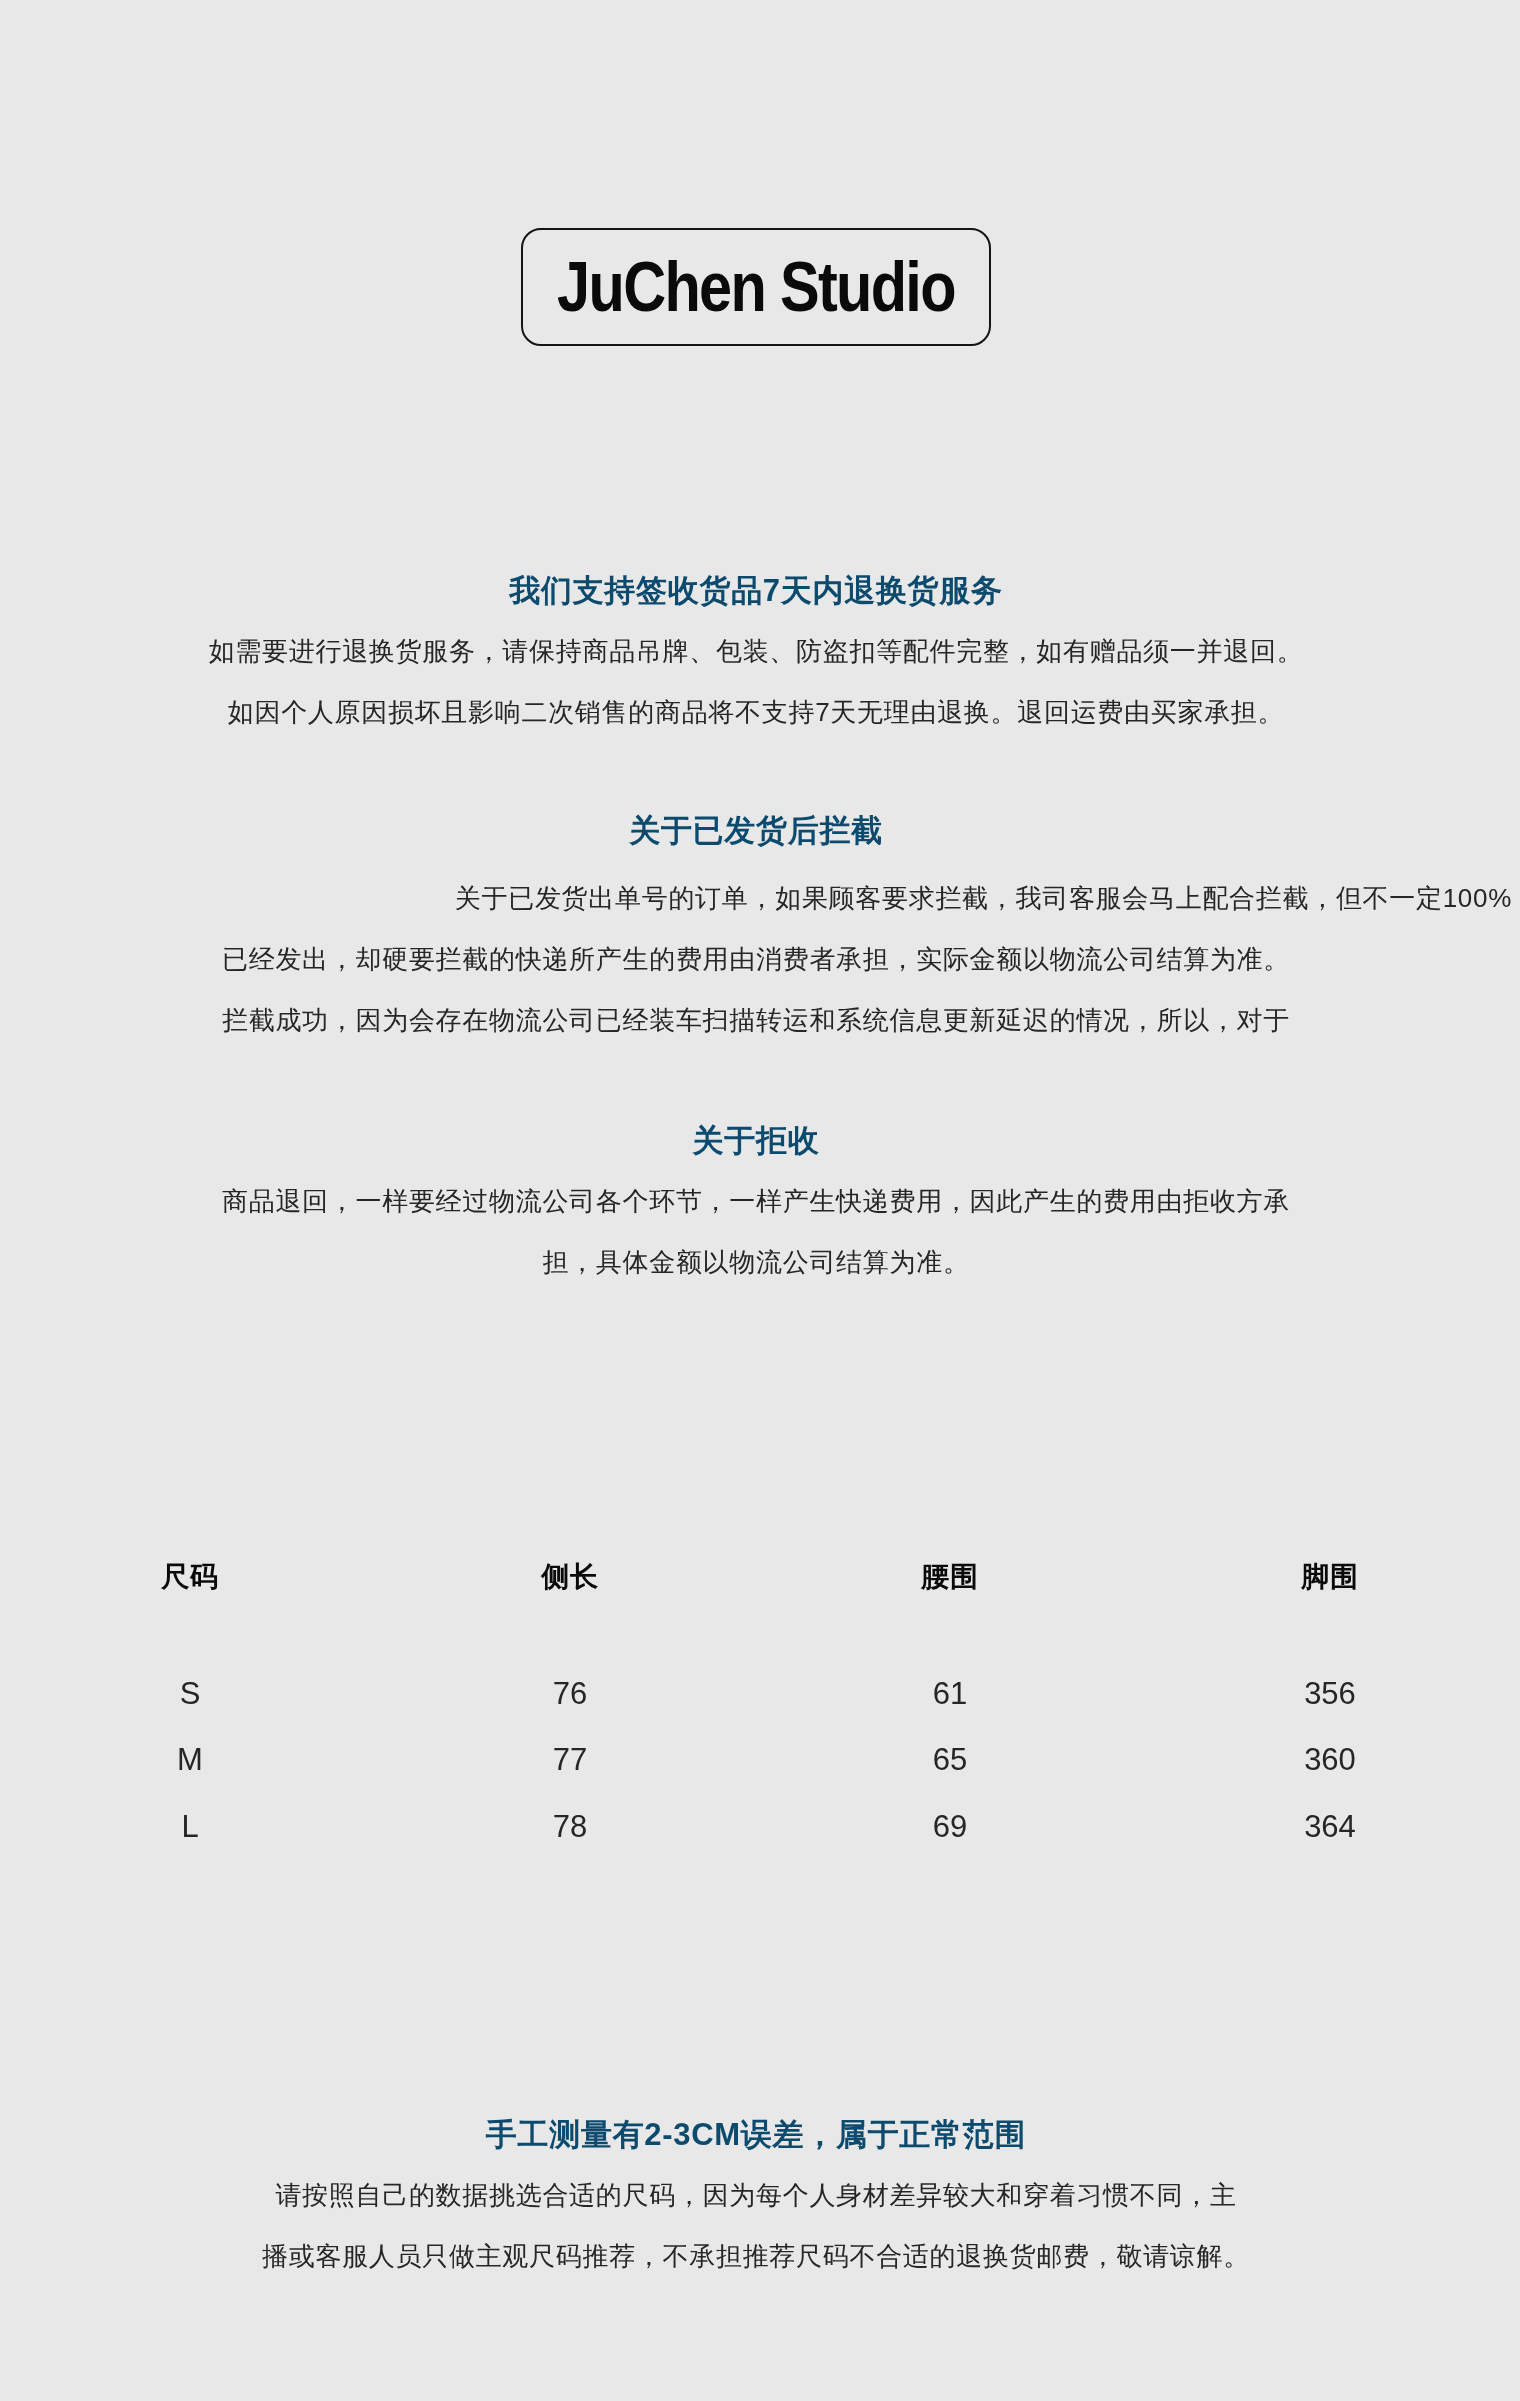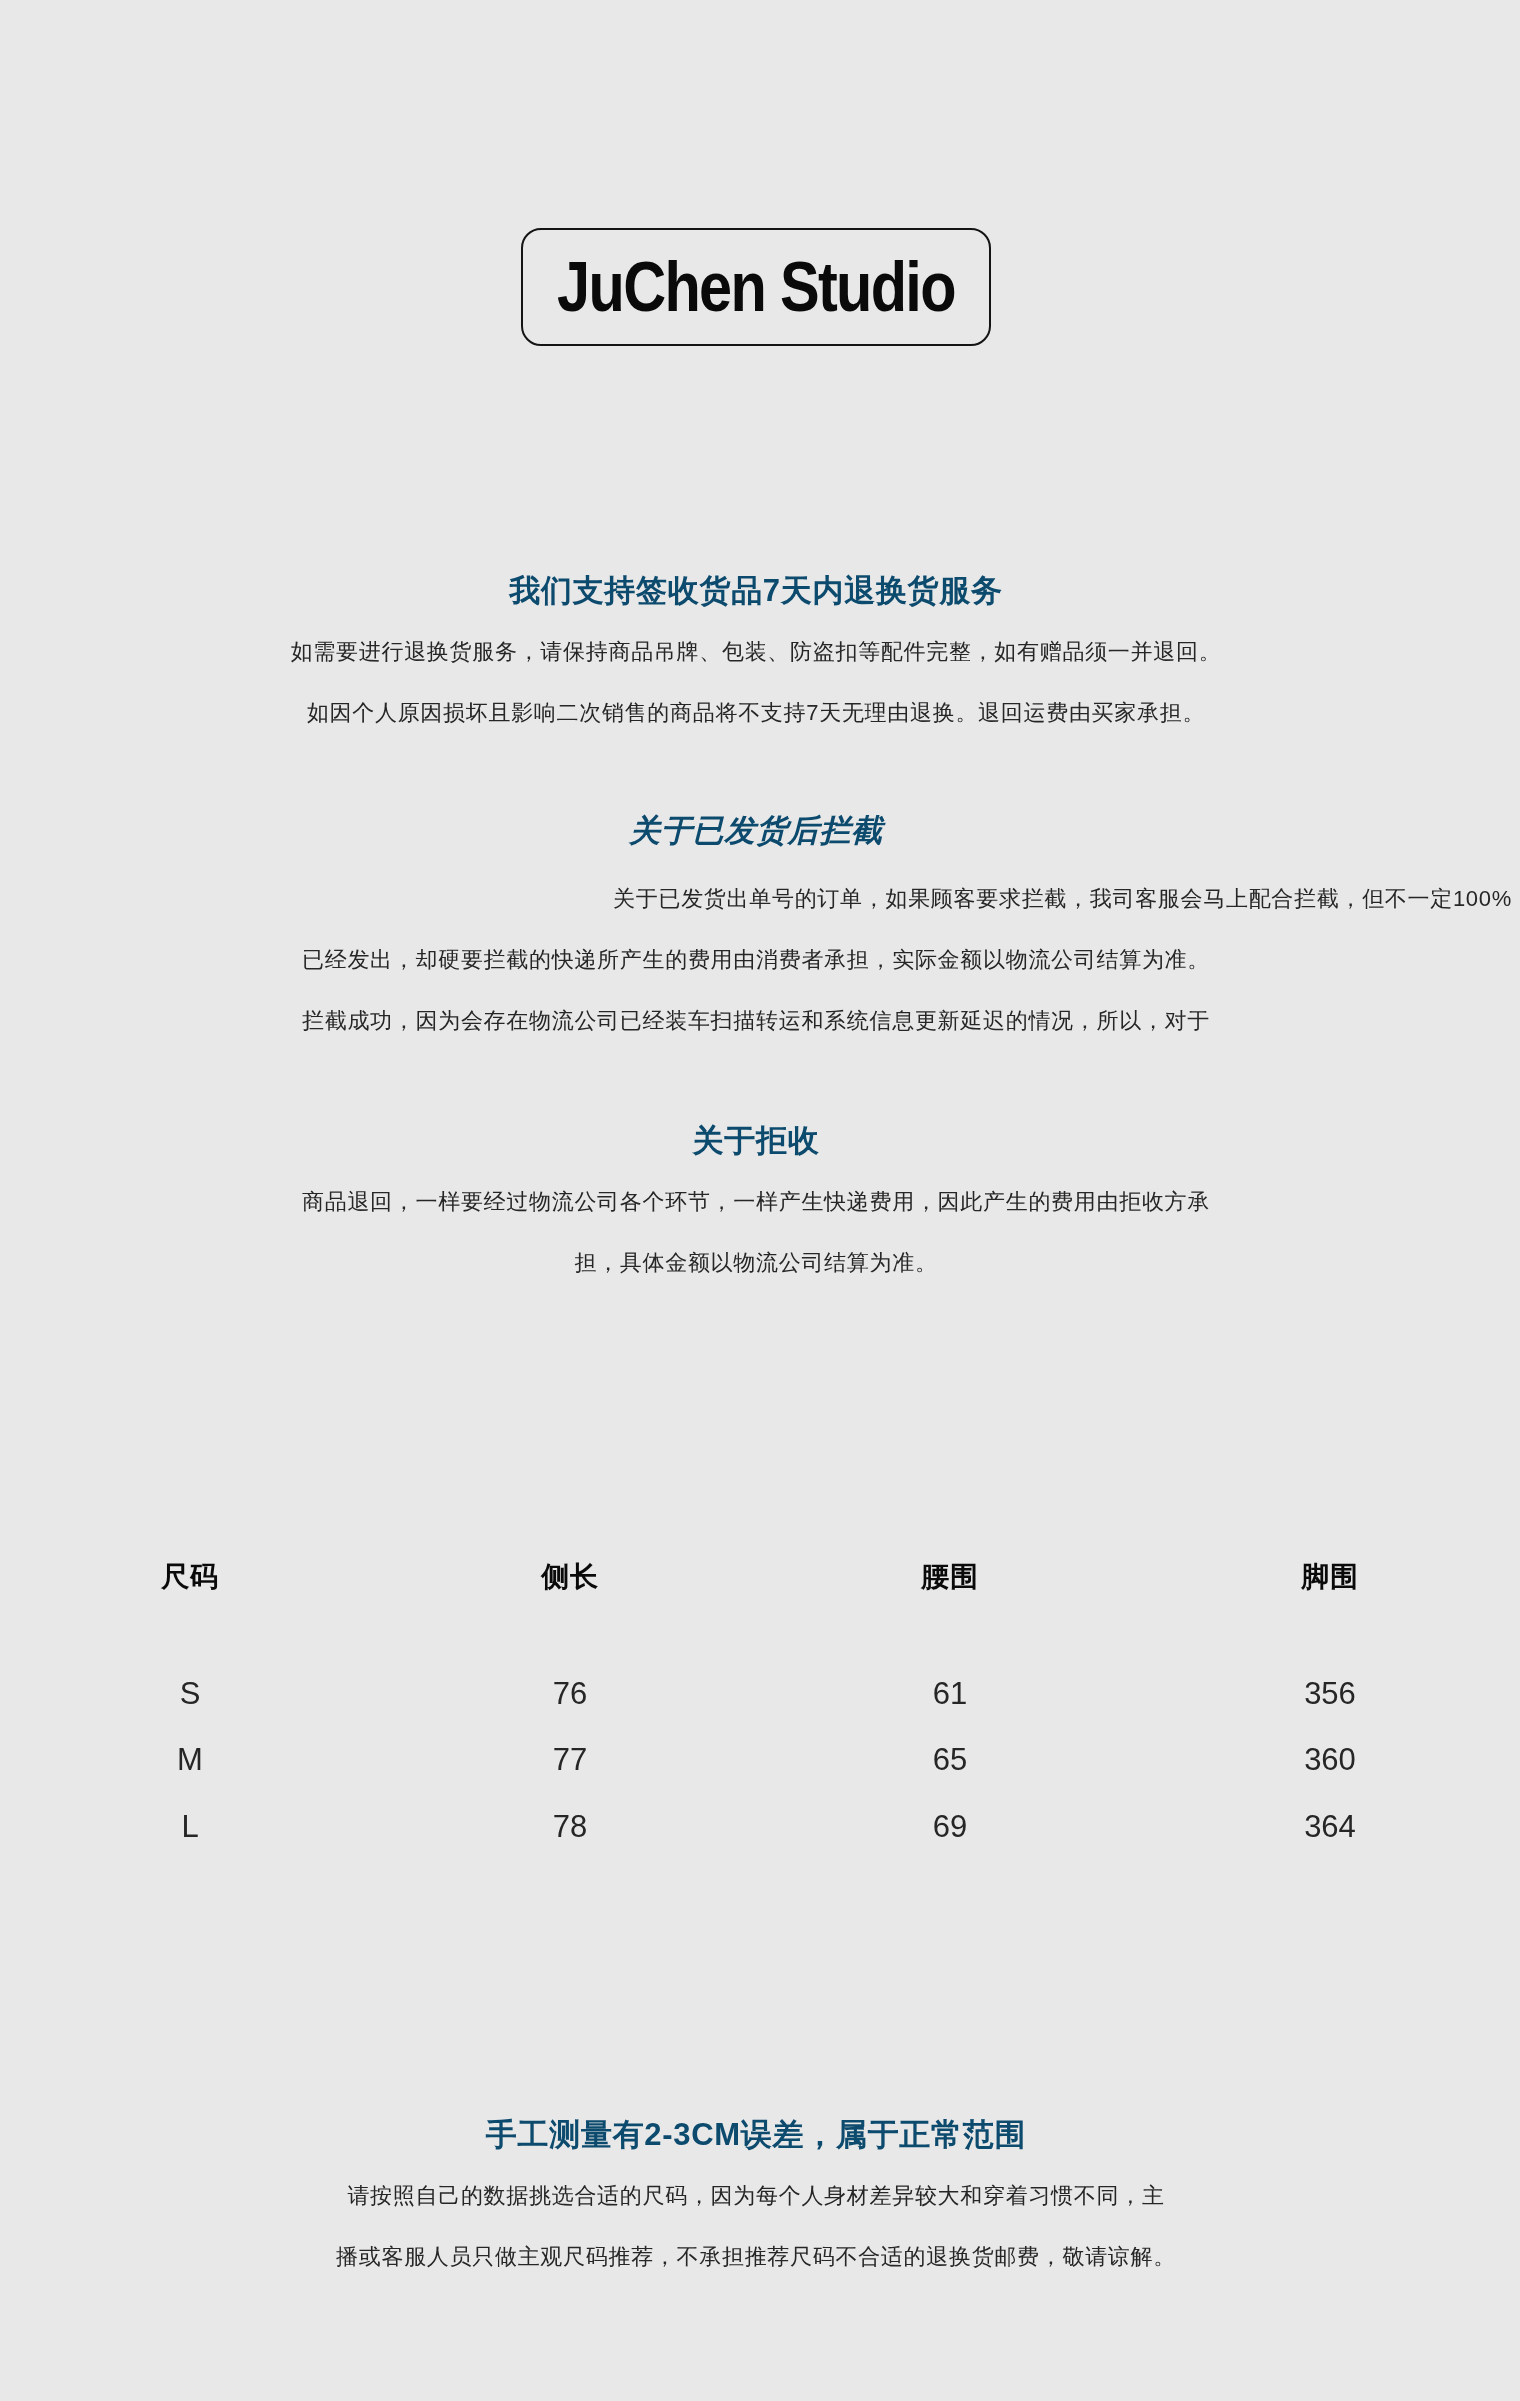--- a/index.html
+++ b/index.html
@@ -48,28 +48,28 @@
     font-size: 31px;
     font-weight: 700;
     color: #0c4a6e;
     letter-spacing: 0.7px;
     white-space: nowrap;
   }
   .line {
     height: 61px;
     line-height: 61px;
     text-align: center;
-    font-size: 22px;
+    font-size: 26px;
     font-weight: 300;
     color: #262626;
     letter-spacing: 0.7px;
     white-space: nowrap;
   }
   #s1-heading { margin-top: 214px; }
-  #s2-heading { margin-top: 57px; font-style: italic; }
+  #s2-heading { margin-top: 57px; }
   #s2-line-0  { margin-top: 6.8px; text-align: right; }
   #s3-heading { margin-top: 59px; }
   
   .size-table { margin-top: 253px; width: 1520px; }
   .t-header, .t-row {
     display: grid;
     grid-template-columns: repeat(4, 1fr);
     height: 61px;
     line-height: 61px;
   }

